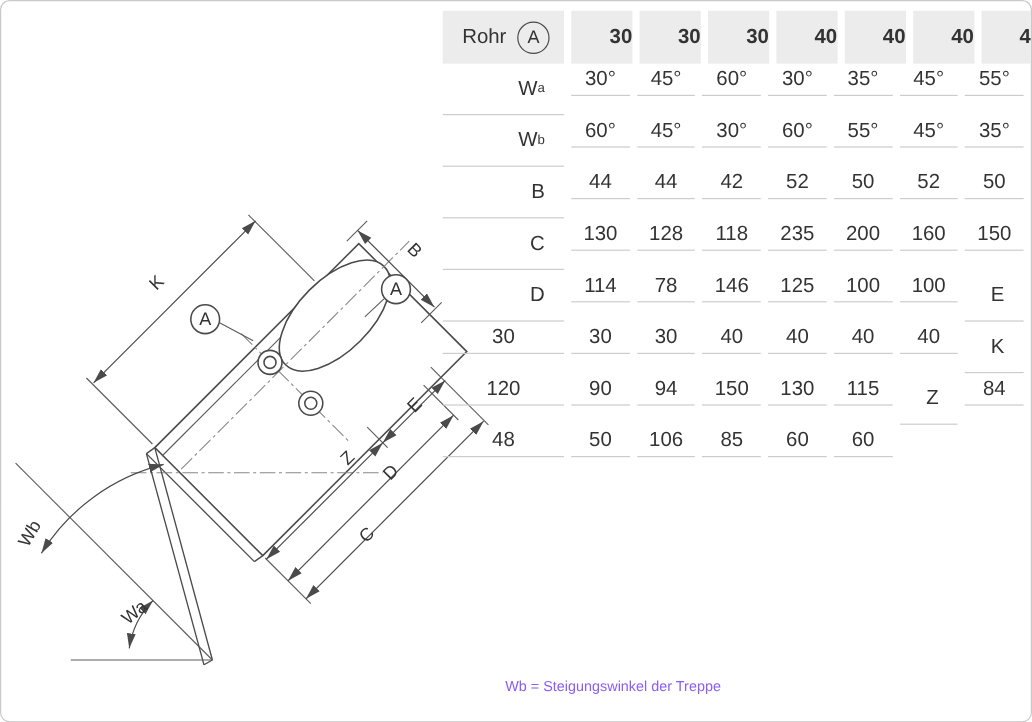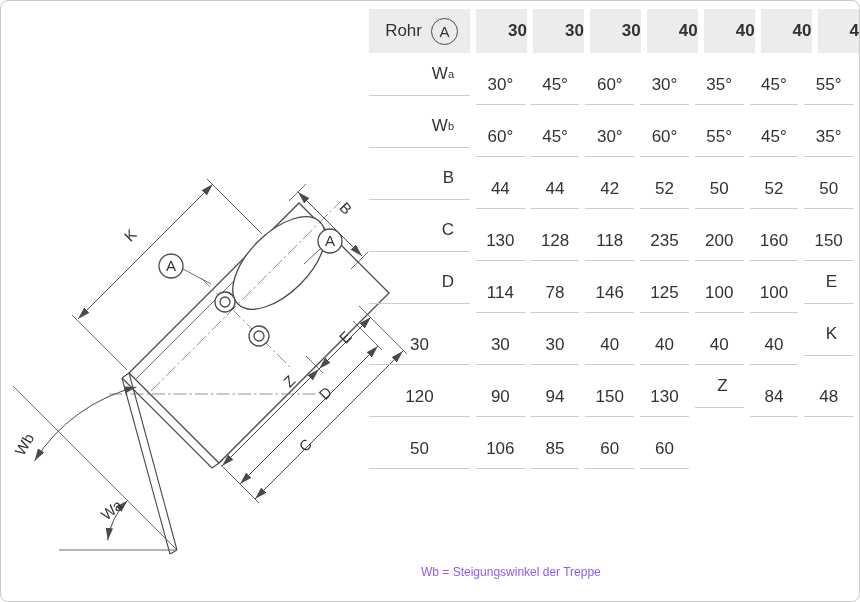--- a/index.html
+++ b/index.html
@@ -16,21 +16,21 @@
   .cell { display: flex; align-items: center; justify-content: center; font-size: 17px; color: #333; }
   .hcell { background: #ececec; height: 44px; font-weight: bold; padding-left: 32px; }
   .rohr { justify-content: flex-end; padding-right: 12px; font-weight: normal; gap: 9px; }
   .abadge {
     width: 27px; height: 27px; border: 1.5px solid #4a4a4a; border-radius: 50%;
     display: flex; align-items: center; justify-content: center;
     font-size: 15px; color: #333; flex: none; font-weight: normal;
   }
   .lcell { justify-content: flex-end; padding-right: 16px; height: 43px; border-bottom: 1px solid #ccc; }
   .lcell sub { font-size: 11px; line-height: 1; }
-  .vcell { height: 40px; border-bottom: 1px solid #ccc; margin-top: 12px; }
+  .vcell { height: 27px; border-bottom: 1px solid #ccc; }
   .note { position: absolute; left: 420px; top: 564px; font-size: 12px; color: #8b5cf6; }
 
   
   .obj  { fill: #fff; stroke: #4a4a4a; stroke-width: 1.3; }
   .ln   { fill: none; stroke: #4a4a4a; stroke-width: 1.1; }
   .thin { fill: none; stroke: #5a5a5a; stroke-width: 0.9; }
   .dim  { fill: none; stroke: #4a4a4a; stroke-width: 1;
           marker-start: url(#arr); marker-end: url(#arr); }
   .cl   { fill: none; stroke: #888; stroke-width: 0.9; stroke-dasharray: 13 3 2.5 3; }
   .dimtext { font-size: 15px; fill: #333; text-anchor: middle; }
@@ -223,20 +223,21 @@
         <div class="cell vcell">40</div>
         <div class="cell lcell">
           <span>K</span>
           <sub></sub>
         </div>
         <div class="cell vcell">120</div>
         <div class="cell vcell">90</div>
         <div class="cell vcell">94</div>
         <div class="cell vcell">150</div>
         <div class="cell vcell">130</div>
+        <div class="cell vcell">115</div>
         <div class="cell lcell">
           <span>Z</span>
           <sub></sub>
         </div>
         <div class="cell vcell">84</div>
         <div class="cell vcell">48</div>
         <div class="cell vcell">50</div>
         <div class="cell vcell">106</div>
         <div class="cell vcell">85</div>
         <div class="cell vcell">60</div>

